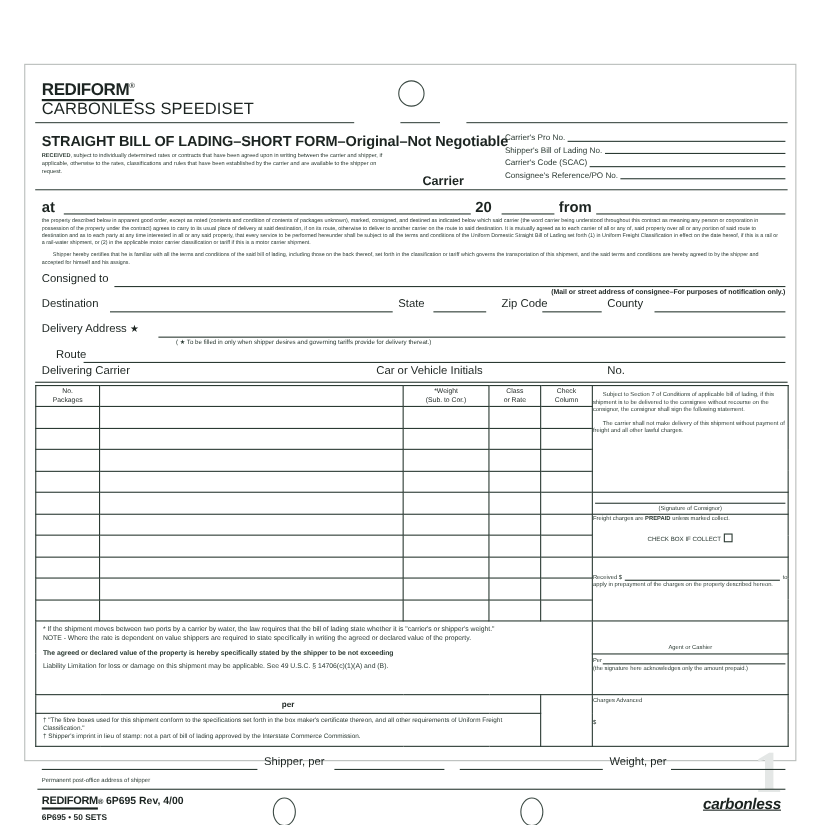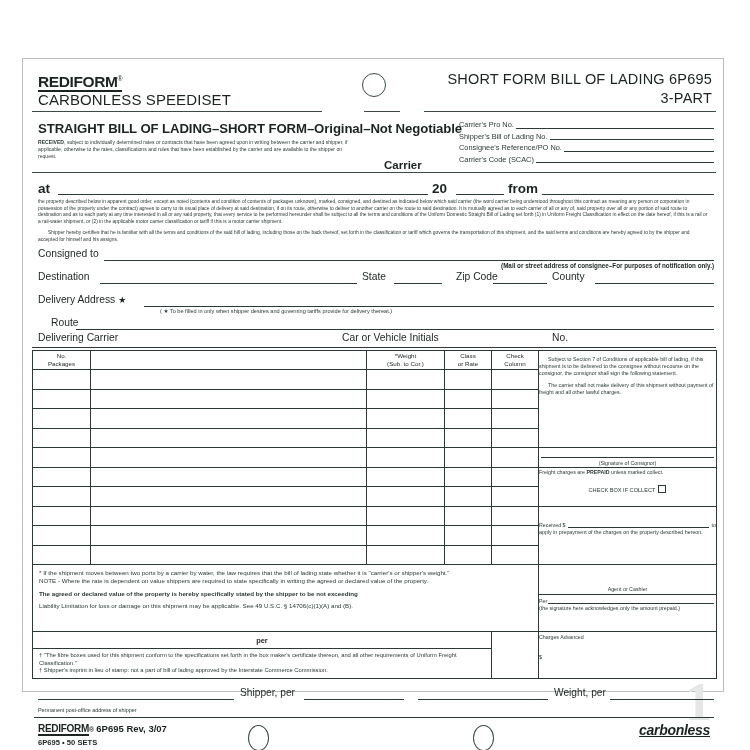--- a/index.html
+++ b/index.html
@@ -158,49 +158,45 @@
 </head>
 <body>
 
 <div class="page">
  <div class="inner">
 
   <div class="masthead">
     <div class="rediform"><span>REDIFORM</span><sup>®</sup></div>
     <div class="speediset">CARBONLESS SPEEDISET</div>
     <div class="punch"></div>
-    <div class="mh-right">
-      <div class="l1">SHORT FORM BILL OF LADING 6P695</div>
-      <div class="l2">3-PART</div>
-    </div>
     <div class="rule-seg" style="left:0;width:290px;top:44px;"></div>
     <div class="rule-seg" style="left:332px;width:36px;top:44px;"></div>
     <div class="rule-seg" style="left:392px;right:0;width:292px;top:44px;"></div>
   </div>
 
   <div class="titleblock">
     <div class="title-main">STRAIGHT BILL OF LADING–SHORT FORM–Original–Not Negotiable</div>
     <div class="received"><b>RECEIVED</b><span>, subject to individually determined rates or contracts that have been agreed upon in writing between the carrier and shipper, if applicable, otherwise to the rates, classifications and rules that have been established by the carrier and are available to the shipper on request.</span></div>
     <div class="carrier-word">Carrier</div>
 
     <div class="carrierbox">
       <div class="cb-row">
         <span class="lbl">Carrier's Pro No.</span>
             <span class="ln"></span>
       </div>
       <div class="cb-row">
         <span class="lbl">Shipper's Bill of Lading No.</span>
             <span class="ln"></span>
       </div>
       <div class="cb-row">
-        <span class="lbl">Consignee's Reference/PO No.</span>
+        <span class="lbl">Carrier's Code (SCAC)</span>
             <span class="ln"></span>
       </div>
       <div class="cb-row">
-        <span class="lbl">Carrier's Code (SCAC)</span>
+        <span class="lbl">Consignee's Reference/PO No.</span>
             <span class="ln"></span>
       </div>
     </div>
     <div class="rule-seg" style="left:0;right:0;width:684px;top:57px;border-top-width:1.6px;"></div>
   </div>
 
   <div class="atfrom">
     <span class="bigw" style="left:6px;">at</span>
     <span class="line" style="left:26px;width:370px;"></span>
     <span class="bigw" style="left:400px;">20</span>
@@ -422,21 +418,21 @@
     <span class="foot-lbl" style="left:208px;top:6px;">Shipper, per</span>
     <span class="foot-line" style="left:272px;width:100px;top:18px;"></span>
 
     <span class="foot-line" style="left:386px;width:130px;top:18px;"></span>
     <span class="foot-lbl" style="left:522px;top:6px;">Weight, per</span>
     <span class="foot-line" style="left:578px;width:104px;top:18px;"></span>
 
     <span class="perm">Permanent post-office address of shipper</span>
     <div class="rule-bottom"></div>
 
-    <div class="foot-redi"><span class="mark">REDIFORM</span><span style="font-size:7px;">®</span> <span class="sub">6P695   Rev, 3/07</span></div>
+    <div class="foot-redi"><span class="mark">REDIFORM</span><span style="font-size:7px;">®</span> <span class="sub">6P695   Rev, 4/00</span></div>
     <div class="foot-sets">6P695 • 50 SETS</div>
     <div class="carbonless">carbonless</div>
 
     <div class="fpunch" style="left:216px;top:44px;"></div>
     <div class="fpunch" style="left:441px;top:44px;"></div>
   </div>
 
  </div>
 </div>
 

